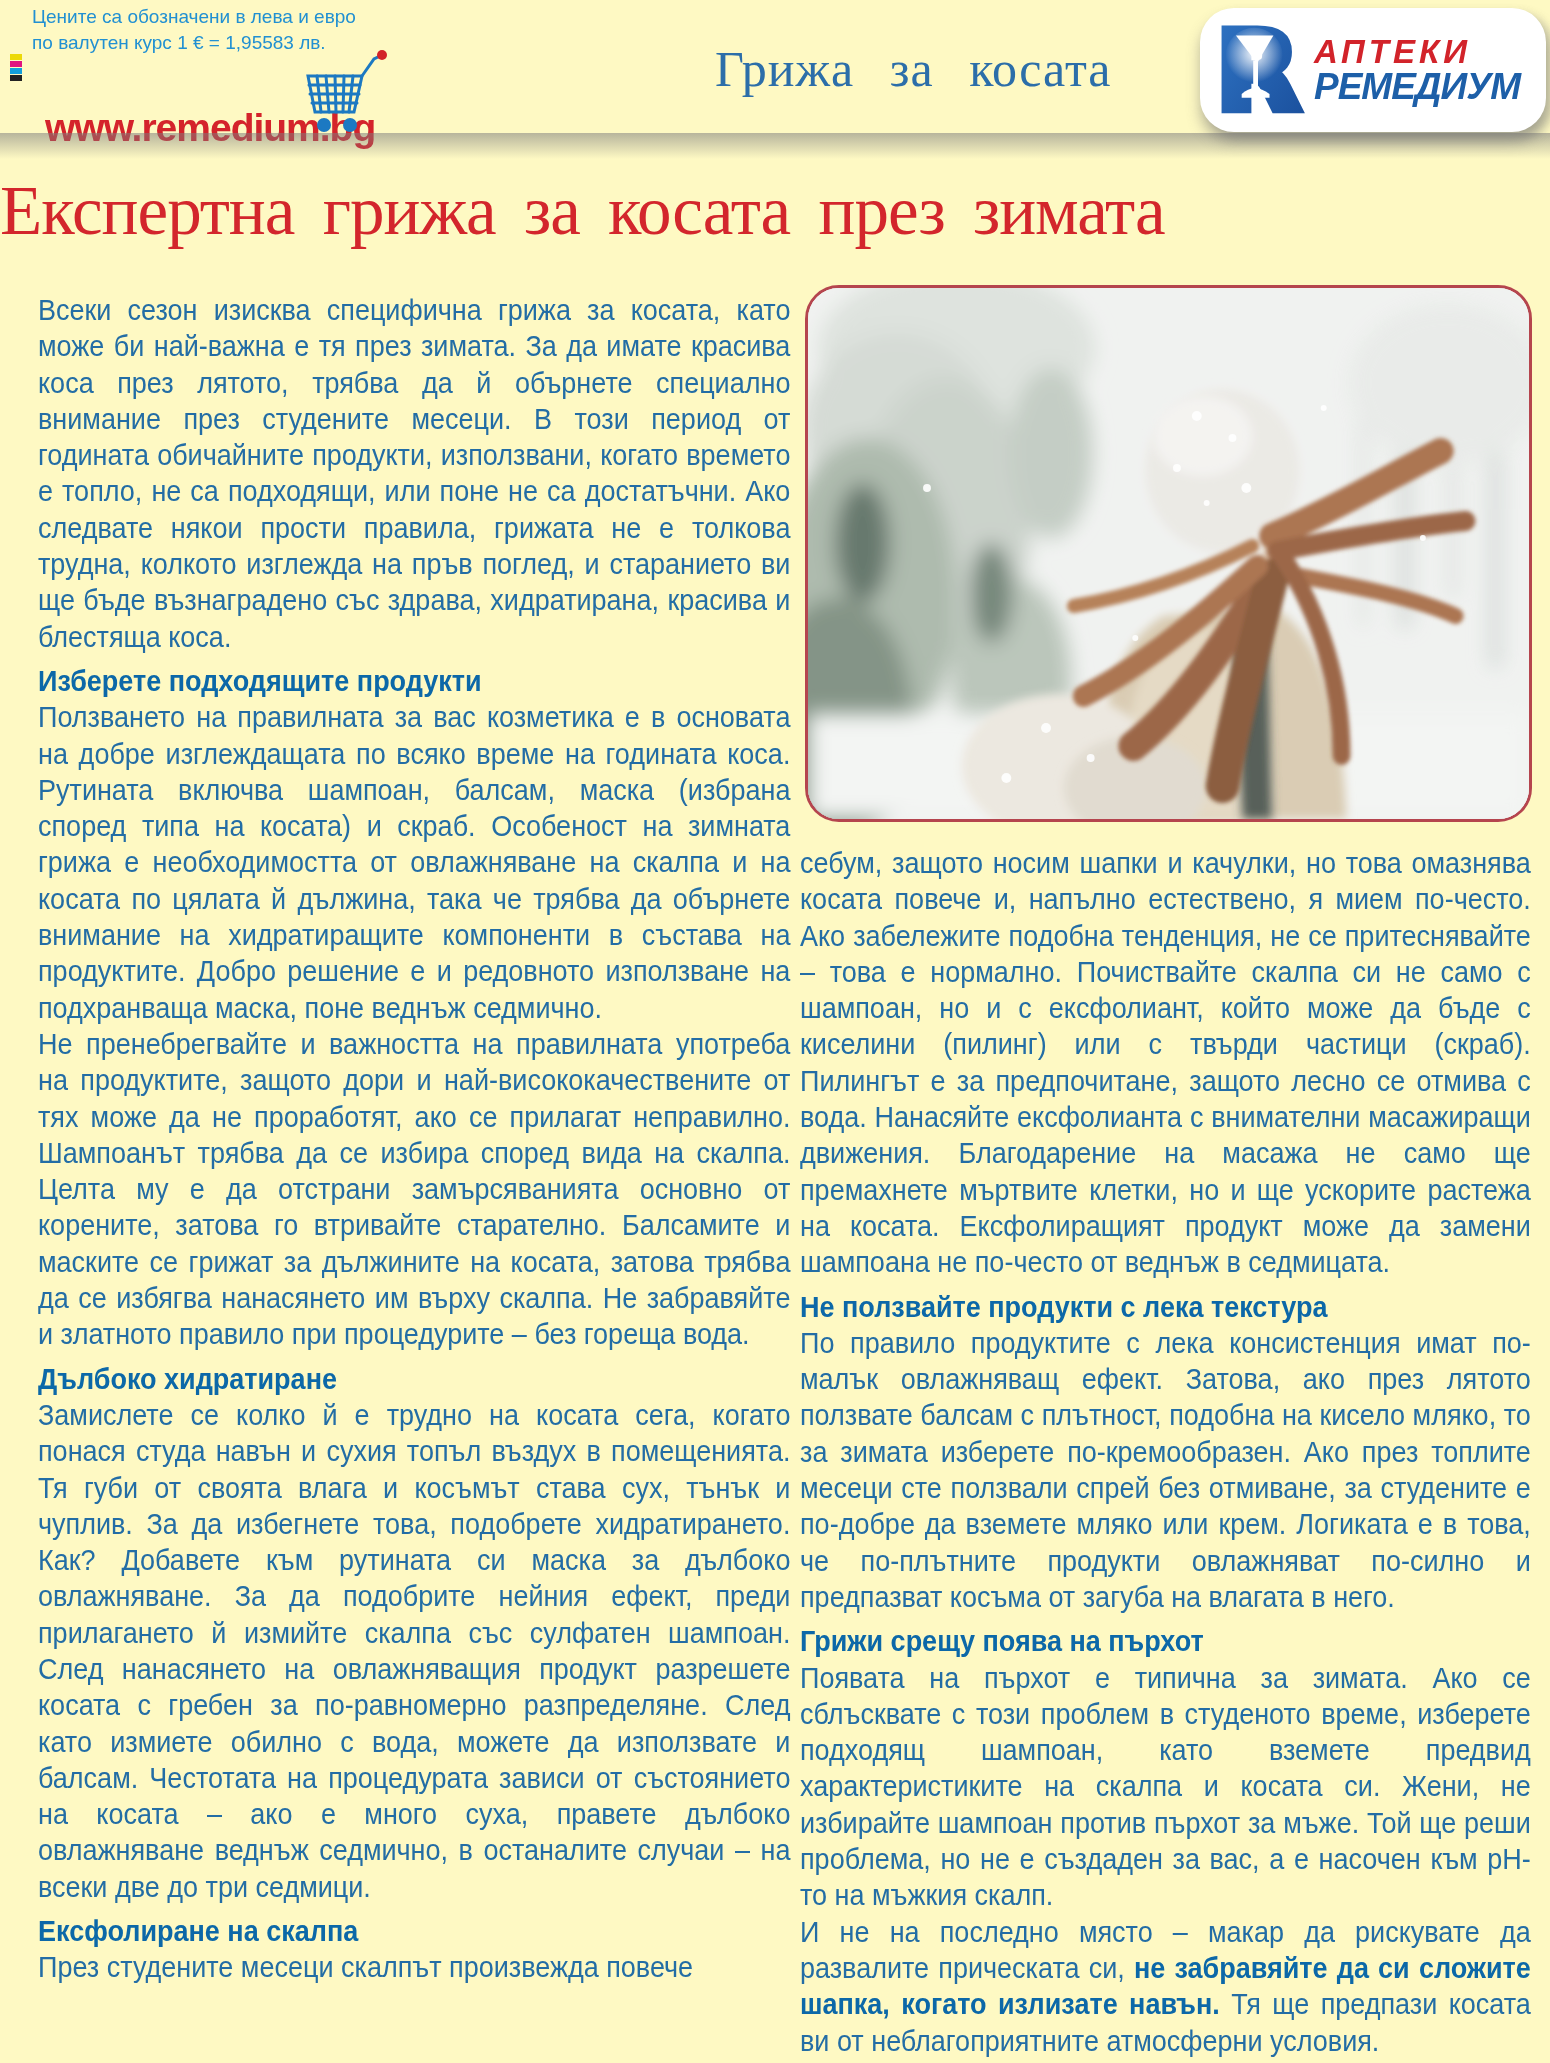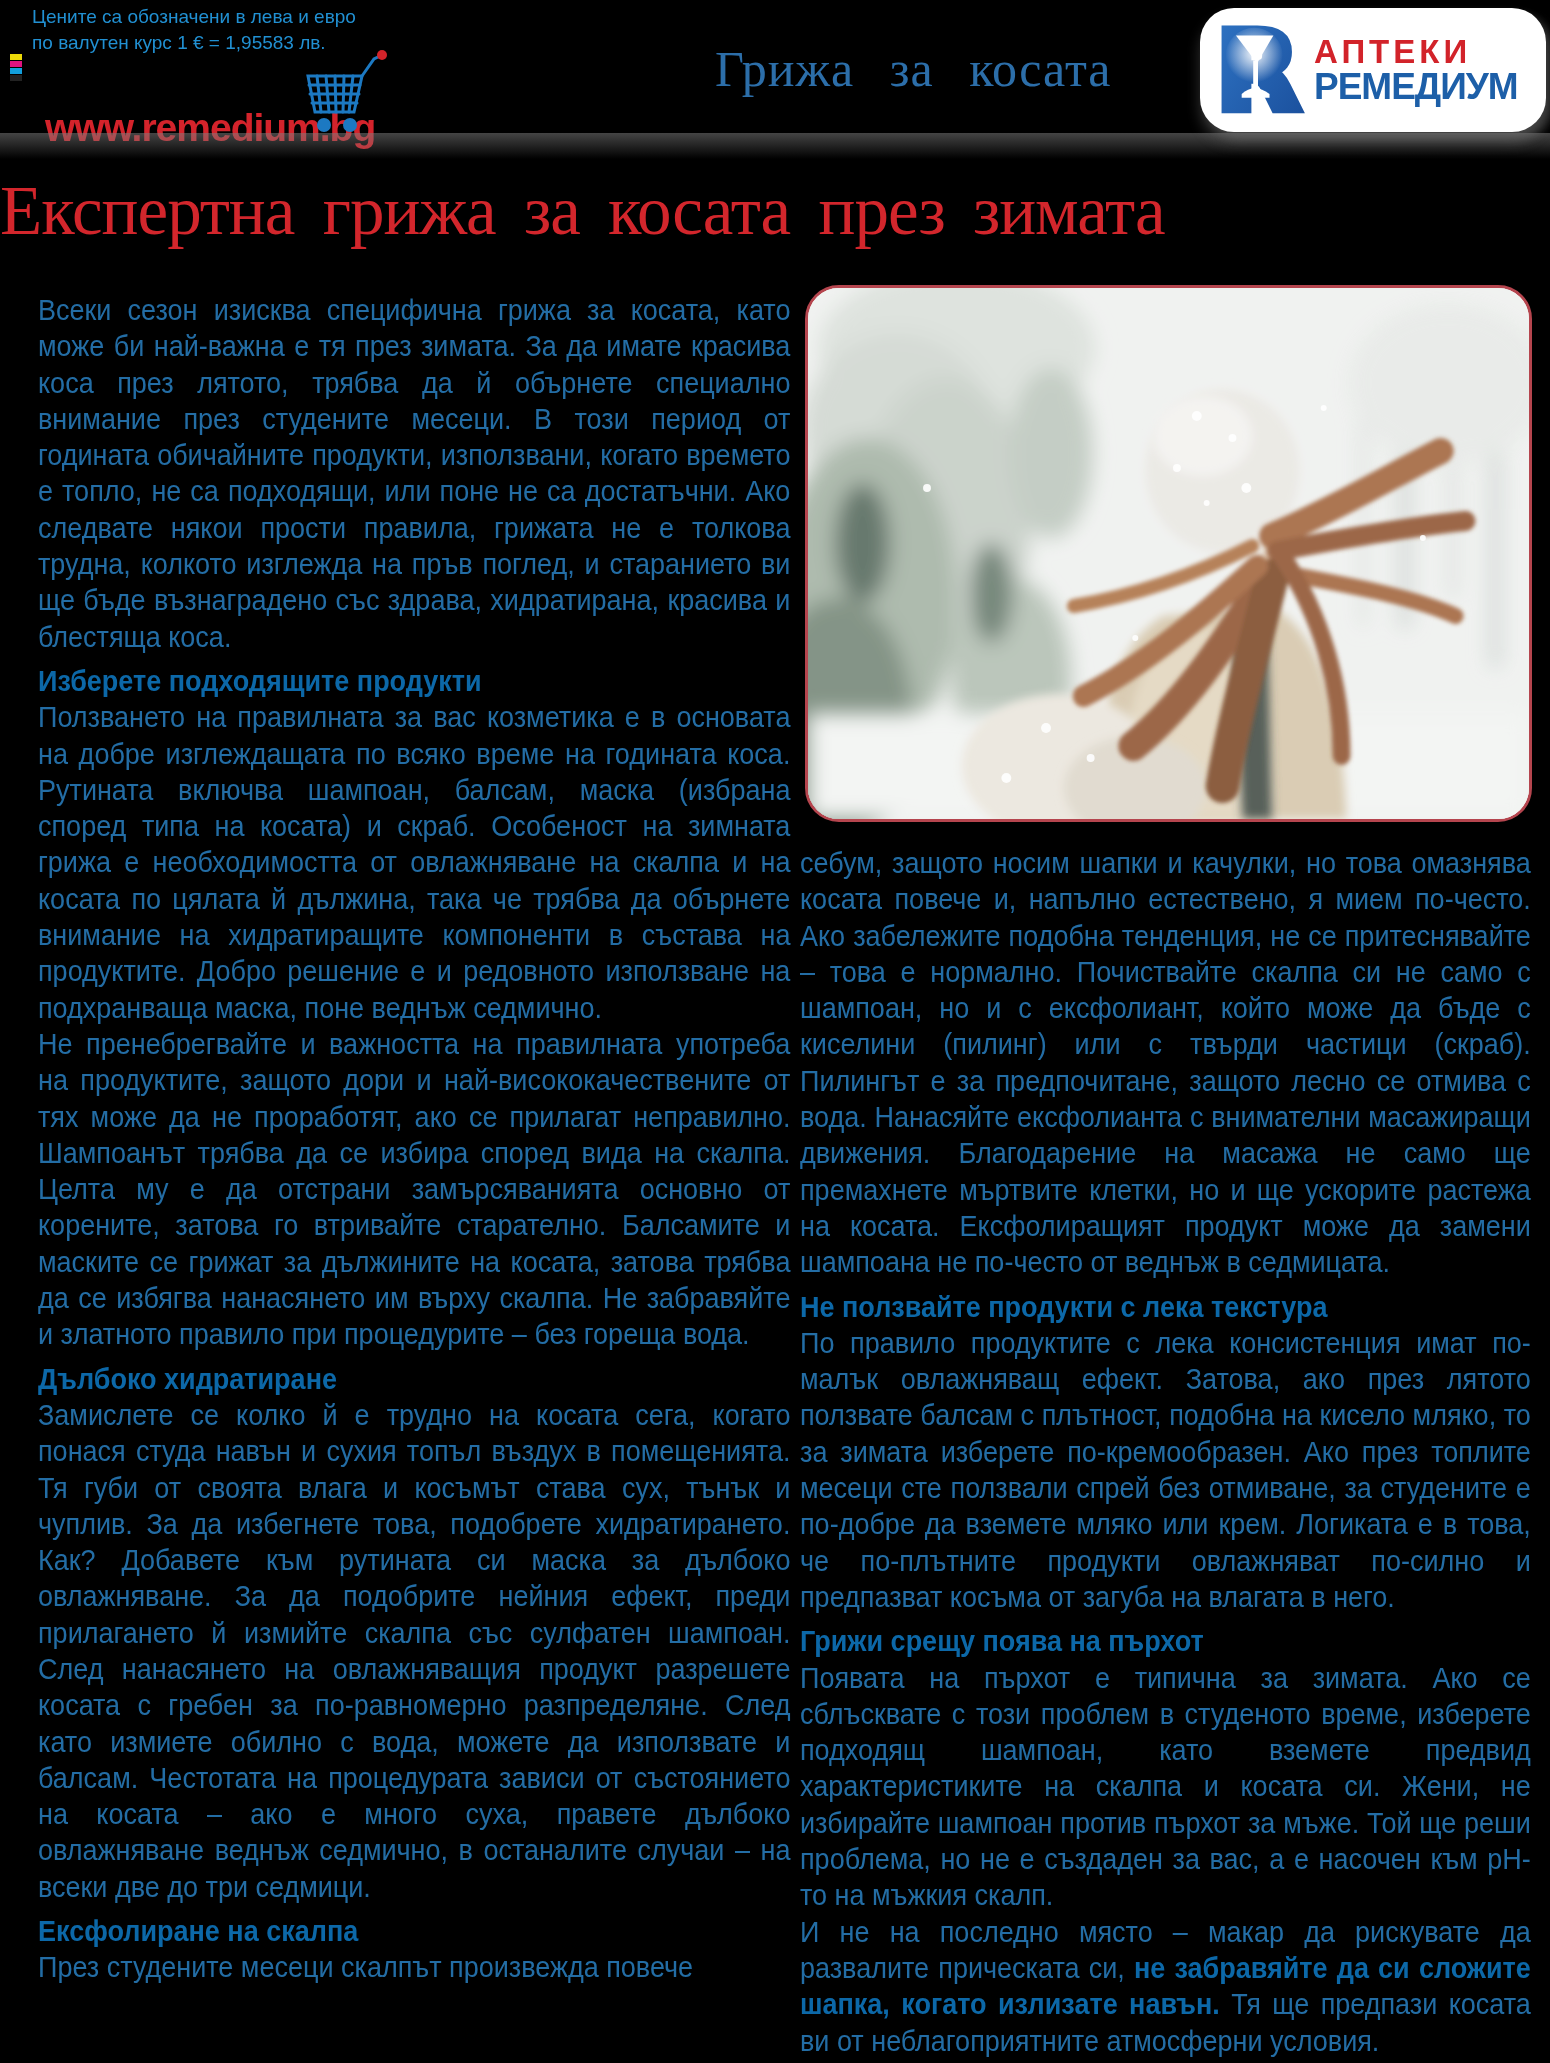--- a/index.html
+++ b/index.html
@@ -1,18 +1,18 @@
 <!DOCTYPE html>
 <html><head>
 <meta charset="utf-8">
 <style>
   html,body { margin:0; padding:0; background:#777; }
   .page {
     position:relative; width:1550px; height:2063px; margin:0 auto;
-    background:#000000; overflow:hidden;
+    background:#fef9c3; overflow:hidden;
     font-family:"Liberation Sans", sans-serif;
   }
 
   
   .regmark { position:absolute; left:10px; top:54px; width:12px; }
   .regmark span { display:block; width:12px; height:6px; margin-bottom:1px; }
 
   
   .top-note {
     position:absolute; left:32px; top:4px;
@@ -41,21 +41,21 @@
     z-index:1;
   }
 
   
   .logo-card {
     position:absolute; left:1200px; top:8px; width:346px; height:124px;
     background:#ffffff; border-radius:34px;
     box-shadow:0 10px 14px rgba(110,110,110,.45), 7px 6px 10px rgba(120,120,120,.35);
     z-index:2; display:flex; align-items:center; padding-left:10px; box-sizing:border-box;
   }
-  .logo-text { margin-left:8px; }
+  .logo-text { margin-left:8px;font-style:italic; }
   .logo-line1 {
     color:#d2232a; font-weight:bold; font-size:33px; letter-spacing:4px; line-height:33px;
   }
   .logo-line2 {
     color:#1d5fa8; font-weight:bold; font-size:37px; letter-spacing:-1px; line-height:38px;
   }
 
   
   .article-title {
     position:absolute; left:0; top:172px; width:1550px; margin:0;

